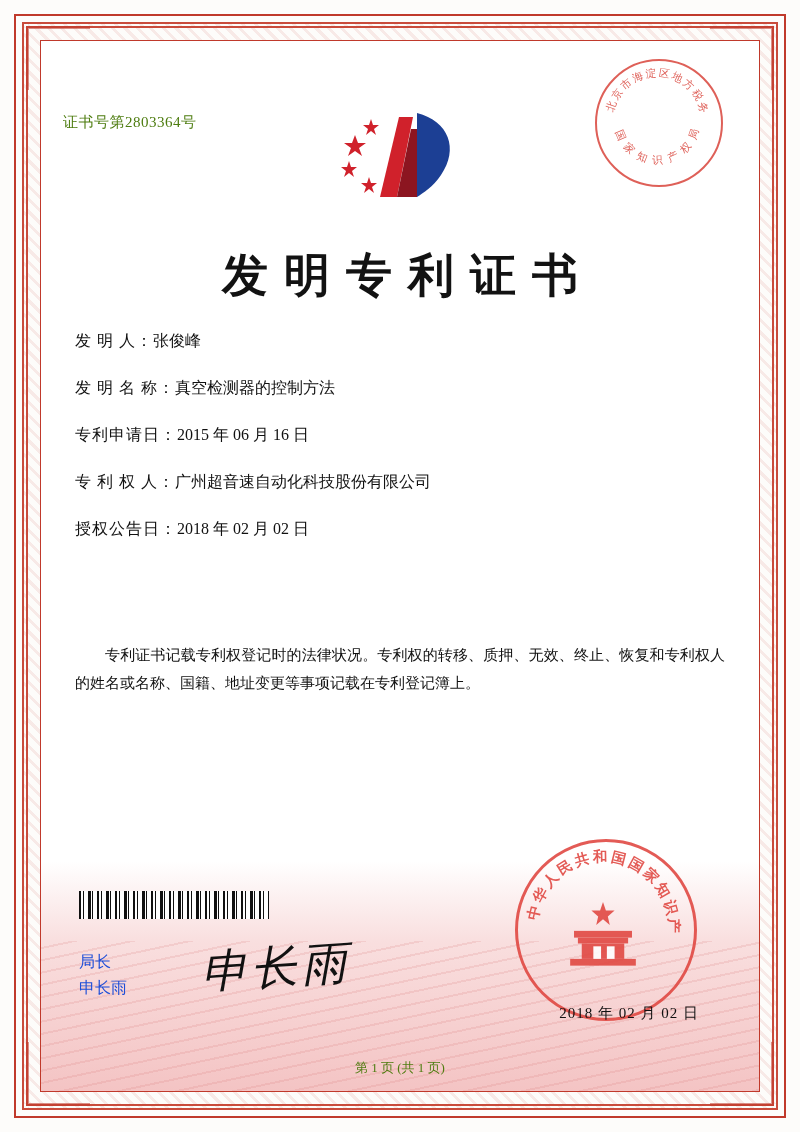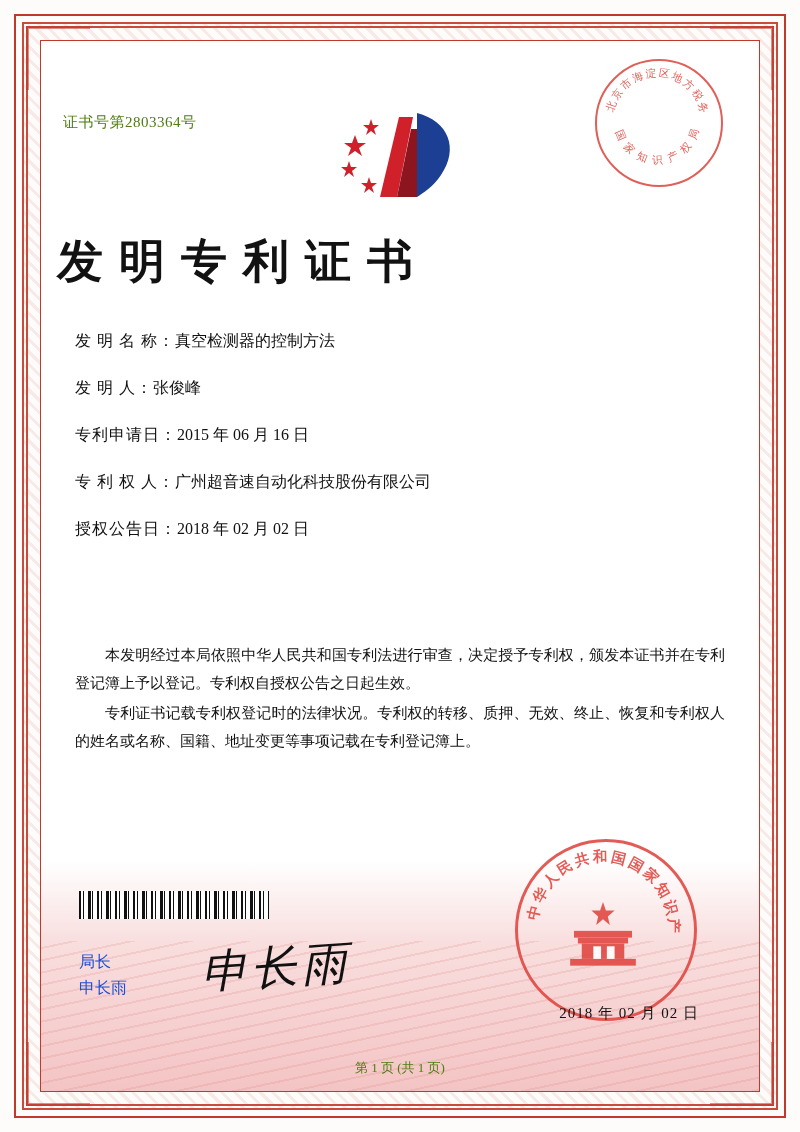--- a/index.html
+++ b/index.html
@@ -112,21 +112,22 @@
     text-align: center;
     font-size: 12px;
     line-height: 16px;
     letter-spacing: 1px;
   }
 
   .title {
     position: absolute;
     left: 0;
     right: 0;
-    top: 190px;
+    top: 204px;
+    text-align: center;
     font-size: 46px;
     letter-spacing: 16px;
     font-weight: bold;
     color: #121212;
     text-indent: 16px;
     font-family: Liberation Serif, serif;
   }
 
   .fields {
     position: absolute;
@@ -292,38 +293,37 @@
         <text font-size="11" fill="#d9453c" font-family="Liberation Serif, serif" letter-spacing="2">
           <textPath href="#arcBottom" startOffset="8%">国 家 知 识 产 权 局</textPath>
         </text>
       </svg>
     </div>
 
     <div class="title">发明专利证书</div>
 
     <div class="fields">
       <div class="field-row">
+        <span class="field-label">发 明 人：</span><span class="field-value">张俊峰</span>
+      </div>
+      <div class="field-row">
         <span class="field-label">发 明 名 称：</span><span class="field-value">真空检测器的控制方法</span>
       </div>
       <div class="field-row">
-        <span class="field-label">发 明 人：</span><span class="field-value">张俊峰</span>
-      </div>
-      <div class="field-row">
         <span class="field-label">专利申请日：</span><span class="field-value">2015 年 06 月 16 日</span>
       </div>
       <div class="field-row">
         <span class="field-label">专 利 权 人：</span><span class="field-value">广州超音速自动化科技股份有限公司</span>
       </div>
       <div class="field-row">
         <span class="field-label">授权公告日：</span><span class="field-value">2018 年 02 月 02 日</span>
       </div>
     </div>
 
     <div class="paragraphs">
-      <p>本发明经过本局依照中华人民共和国专利法进行审查，决定授予专利权，颁发本证书并在专利登记簿上予以登记。专利权自授权公告之日起生效。</p>
       <p>专利证书记载专利权登记时的法律状况。专利权的转移、质押、无效、终止、恢复和专利权人的姓名或名称、国籍、地址变更等事项记载在专利登记簿上。</p>
     </div>
 
     <div class="footer-wave"></div>
 
     <div class="barcode"></div>
 
     <div class="signer">
       <div>局长</div>
       <div>申长雨</div>

